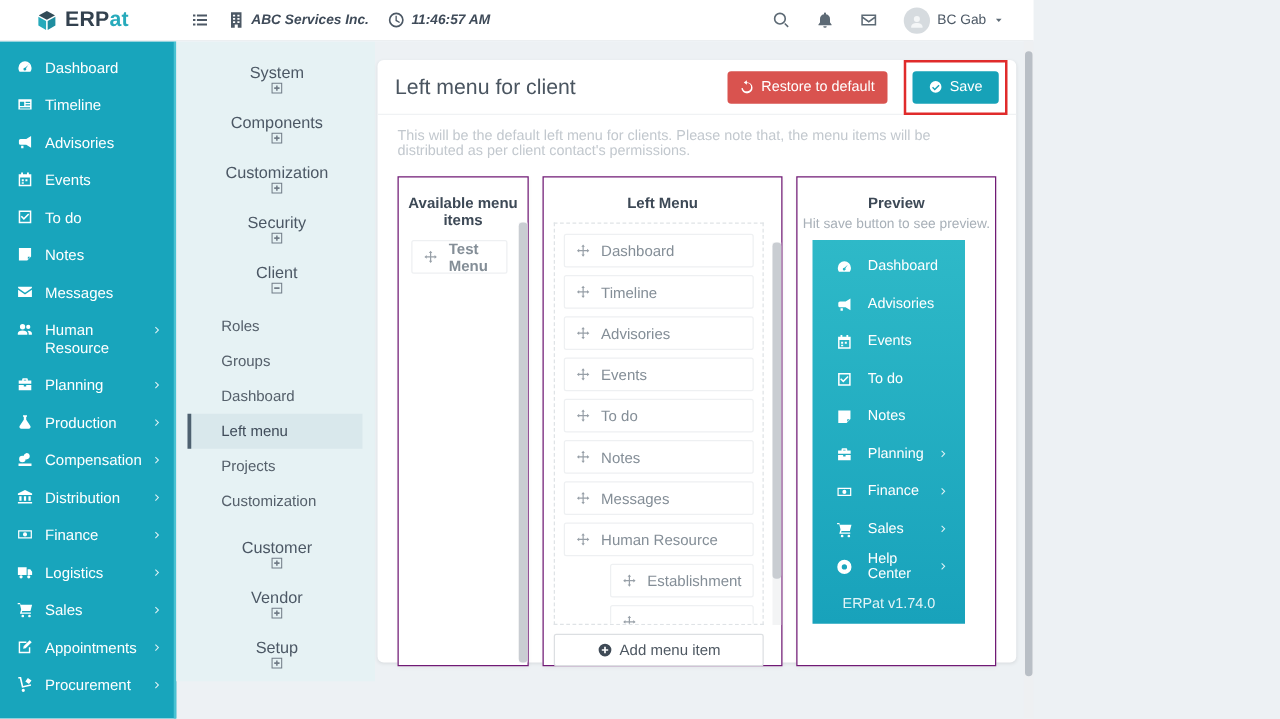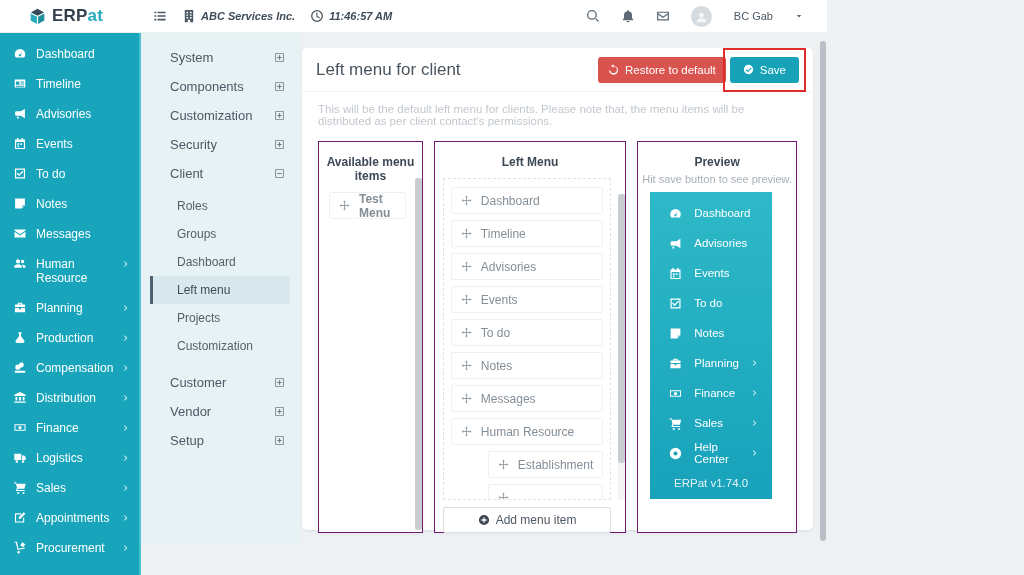--- a/index.html
+++ b/index.html
@@ -19,45 +19,45 @@
   .logo-mark{width:19px;height:19px;}
   .logo-text{font-size:17px;font-weight:bold;color:#33414e;letter-spacing:.2px;}
   .logo-text .accent{color:#27aabb;}
   .topbar-mid{display:flex;align-items:center;gap:15px;padding-left:12px;color:#45515d;}
   .tb-ico{width:14px;height:14px;color:#4c5865;}
   .tb-group{display:flex;align-items:center;gap:5px;font-size:11px;font-weight:bold;color:#3f4b59;font-style:italic;}
   .topbar-right{margin-left:auto;display:flex;align-items:center;gap:21px;padding-right:24px;}
   .tb-action{width:14px;height:14px;color:#5d6a75;cursor:pointer;}
   .avatar{width:21px;height:21px;border-radius:50%;background:#d6dbdf;color:#f4f6f7;display:flex;align-items:center;justify-content:center;overflow:hidden;}
   .avatar .ico{width:13px;height:13px;margin-top:3px;}
-  .user-wrap{display:flex;align-items:center;gap:22px;cursor:pointer;}
+  .user-wrap{display:flex;align-items:center;gap:6px;cursor:pointer;}
   .user-name{font-size:11px;color:#4c5865;}
   .caret{width:8px;height:8px;color:#5d6a75;}
 
   
   .sidebar{position:absolute;top:33px;left:0;width:141px;bottom:0;background:var(--accent);overflow:hidden;border-right:2px solid var(--accent-light);padding-top:6px;}
   .side-item{display:flex;align-items:flex-start;gap:9px;padding:8px 9px 8px 13px;color:#fff;font-size:12px;line-height:14px;cursor:pointer;}
   .side-item .ico{width:14px;height:13px;flex:none;margin-top:0;}
   .side-item .lbl{flex:1;}
   .side-item .chev{width:8px;height:8px;flex:none;margin-top:3px;opacity:.85;}
 
   
   .submenu{position:absolute;top:33px;left:141px;width:159px;height:512px;background:var(--submenu-bg);padding-top:10px;}
-  .sub-section{display:flex;align-items:center;justify-content:space-between;padding:7px 15px 7px 29px;font-size:13px;color:#4c5865;cursor:pointer;}
+  .sub-section{display:flex;align-items:center;justify-content:space-between;padding:7px 15px 7px 17px;font-size:13px;color:#4c5865;cursor:pointer;flex-direction:column;}
   .sub-section .pm{width:11px;height:11px;color:#717c87;}
   .sub-children{padding:4px 0 8px;}
   .sub-child{margin:0 10px 0 9px;padding:7px 6px 7px 27px;font-size:12px;color:#55606b;cursor:pointer;}
   .sub-child.active{background:#d9e8ec;border-left:3px solid #4e6170;padding-left:24px;color:#3f4b59;}
 
   
   .main{position:absolute;left:300px;top:33px;right:8px;bottom:0;}
   .card{position:absolute;left:2px;top:15px;right:6px;height:482px;background:#fff;border-radius:5px;box-shadow:0 1px 3px rgba(0,0,0,.08);}
   .card-head{display:flex;align-items:center;height:44px;padding:0 14px;border-bottom:1px solid #f0f2f4;}
   .card-title{font-size:17px;color:#4a5560;}
-  .btns{margin-left:auto;display:flex;align-items:center;gap:4px;}
+  .btns{margin-left:auto;display:flex;align-items:center;gap:20px;}
   .btn{display:flex;align-items:center;gap:6px;border:none;border-radius:3px;color:#fff;font-size:11.5px;padding:7px 10px;cursor:pointer;font-family:inherit;}
   .btn .ico{width:11px;height:11px;}
   .btn-danger{background:var(--danger);}
   .save-wrap{position:relative;display:inline-flex;}
   .btn-save{background:var(--save);padding:7px 13px;}
   .save-highlight{position:absolute;left:-7px;top:-9px;right:-7px;bottom:-9px;border:2px solid var(--hl-red);pointer-events:none;}
   .card-desc{padding:11px 16px 12px;font-size:11.5px;color:#c2c8ce;}
   .cols{display:flex;gap:11px;padding:2px 16px 0;align-items:flex-start;}
   .col{background:#fff;border:1px solid #701a75;box-shadow:0 1px 4px rgba(0,0,0,.05);position:relative;height:392px;}
   .col h4{padding:13px 0 9px;text-align:center;font-size:12px;color:#3d4956;font-weight:bold;}

